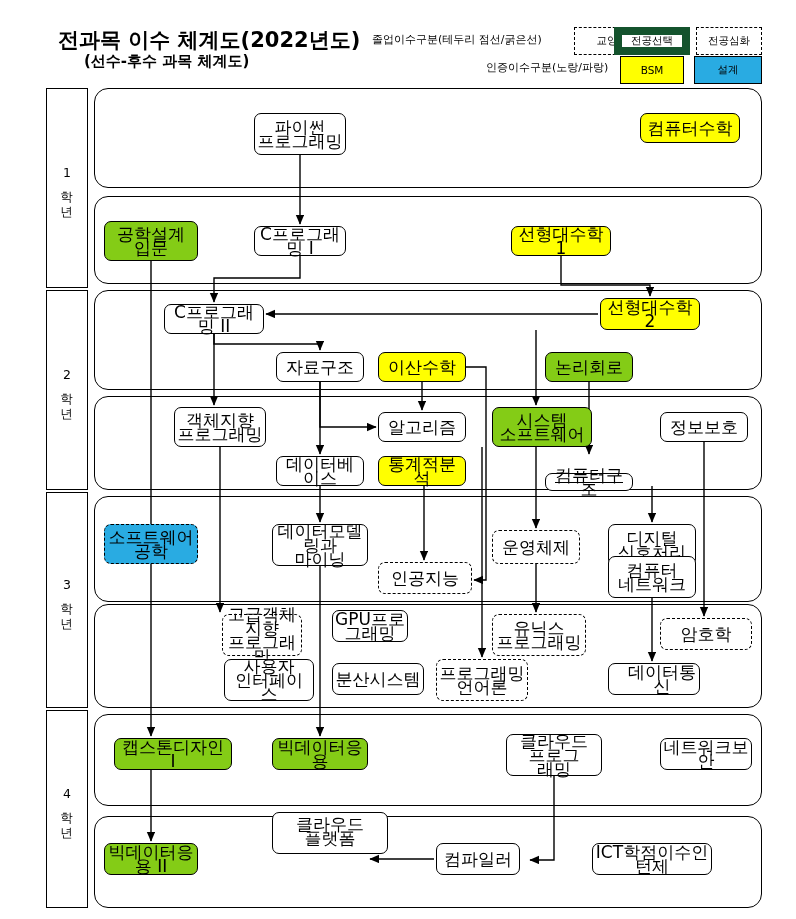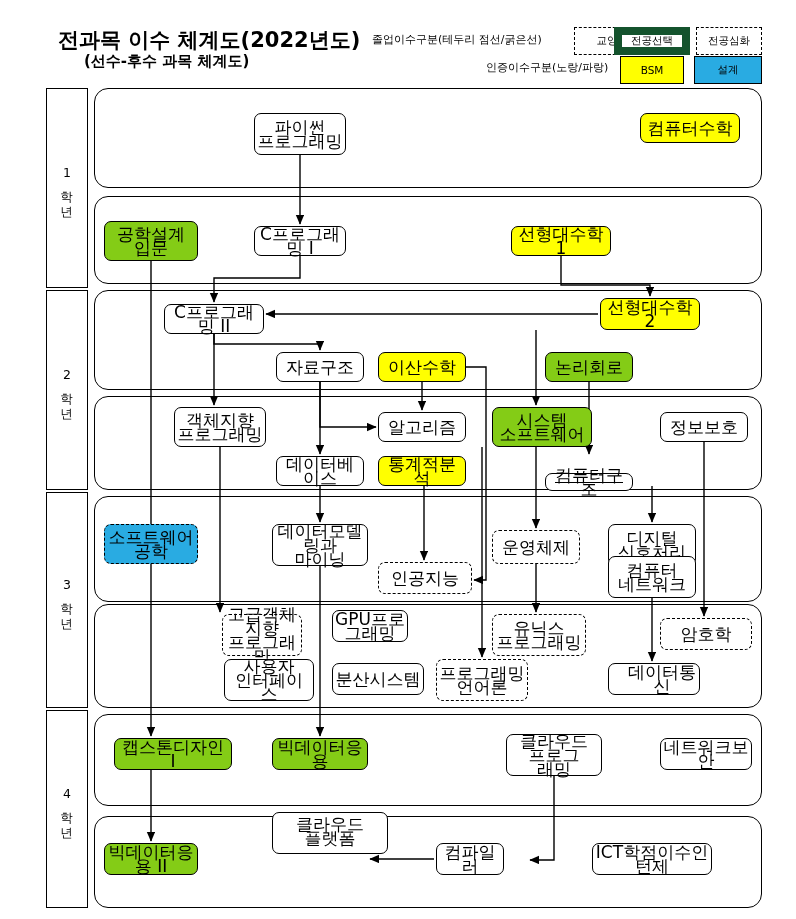--- a/index.html
+++ b/index.html
@@ -209,16 +209,16 @@
       <div class="node" style="left: 224px; top: 659px; width: 90px; height: 42px;">사용자<br>인터페이스</div>
       <div class="node" style="left: 332px; top: 663px; width: 92px; height: 32px;">분산시스템</div>
       <div class="node dashed" style="left: 436px; top: 659px; width: 92px; height: 42px;">프로그래밍<br>언어론</div>
       <div class="node" style="left: 608px; top: 663px; width: 92px; height: 32px; padding-left: 18px;">데이터통신</div>
       <div class="node blue" style="left: 114px; top: 738px; width: 118px; height: 32px;">캡스톤디자인 I</div>
       <div class="node blue" style="left: 272px; top: 738px; width: 96px; height: 32px;">빅데이터응용</div>
       <div class="node" style="left: 506px; top: 734px; width: 96px; height: 42px;">클라우드 프로그<br>래밍</div>
       <div class="node" style="left: 660px; top: 738px; width: 92px; height: 32px;">네트워크보안</div>
       <div class="node blue" style="left: 104px; top: 843px; width: 94px; height: 32px;">빅데이터응용 II</div>
       <div class="node" style="left: 272px; top: 812px; width: 116px; height: 42px; font-family: Liberation Mono, monospace;">클라우드<br>플랫폼</div>
-      <div class="node" style="left: 436px; top: 843px; width: 68px; height: 32px;">컴파일러</div>
+      <div class="node" style="left: 436px; top: 843px; width: 84px; height: 32px;">컴파일러</div>
       <div class="node" style="left: 592px; top: 843px; width: 120px; height: 32px;">ICT학점이수인턴제</div>
     </div>
 </div>
 
 </body></html>

